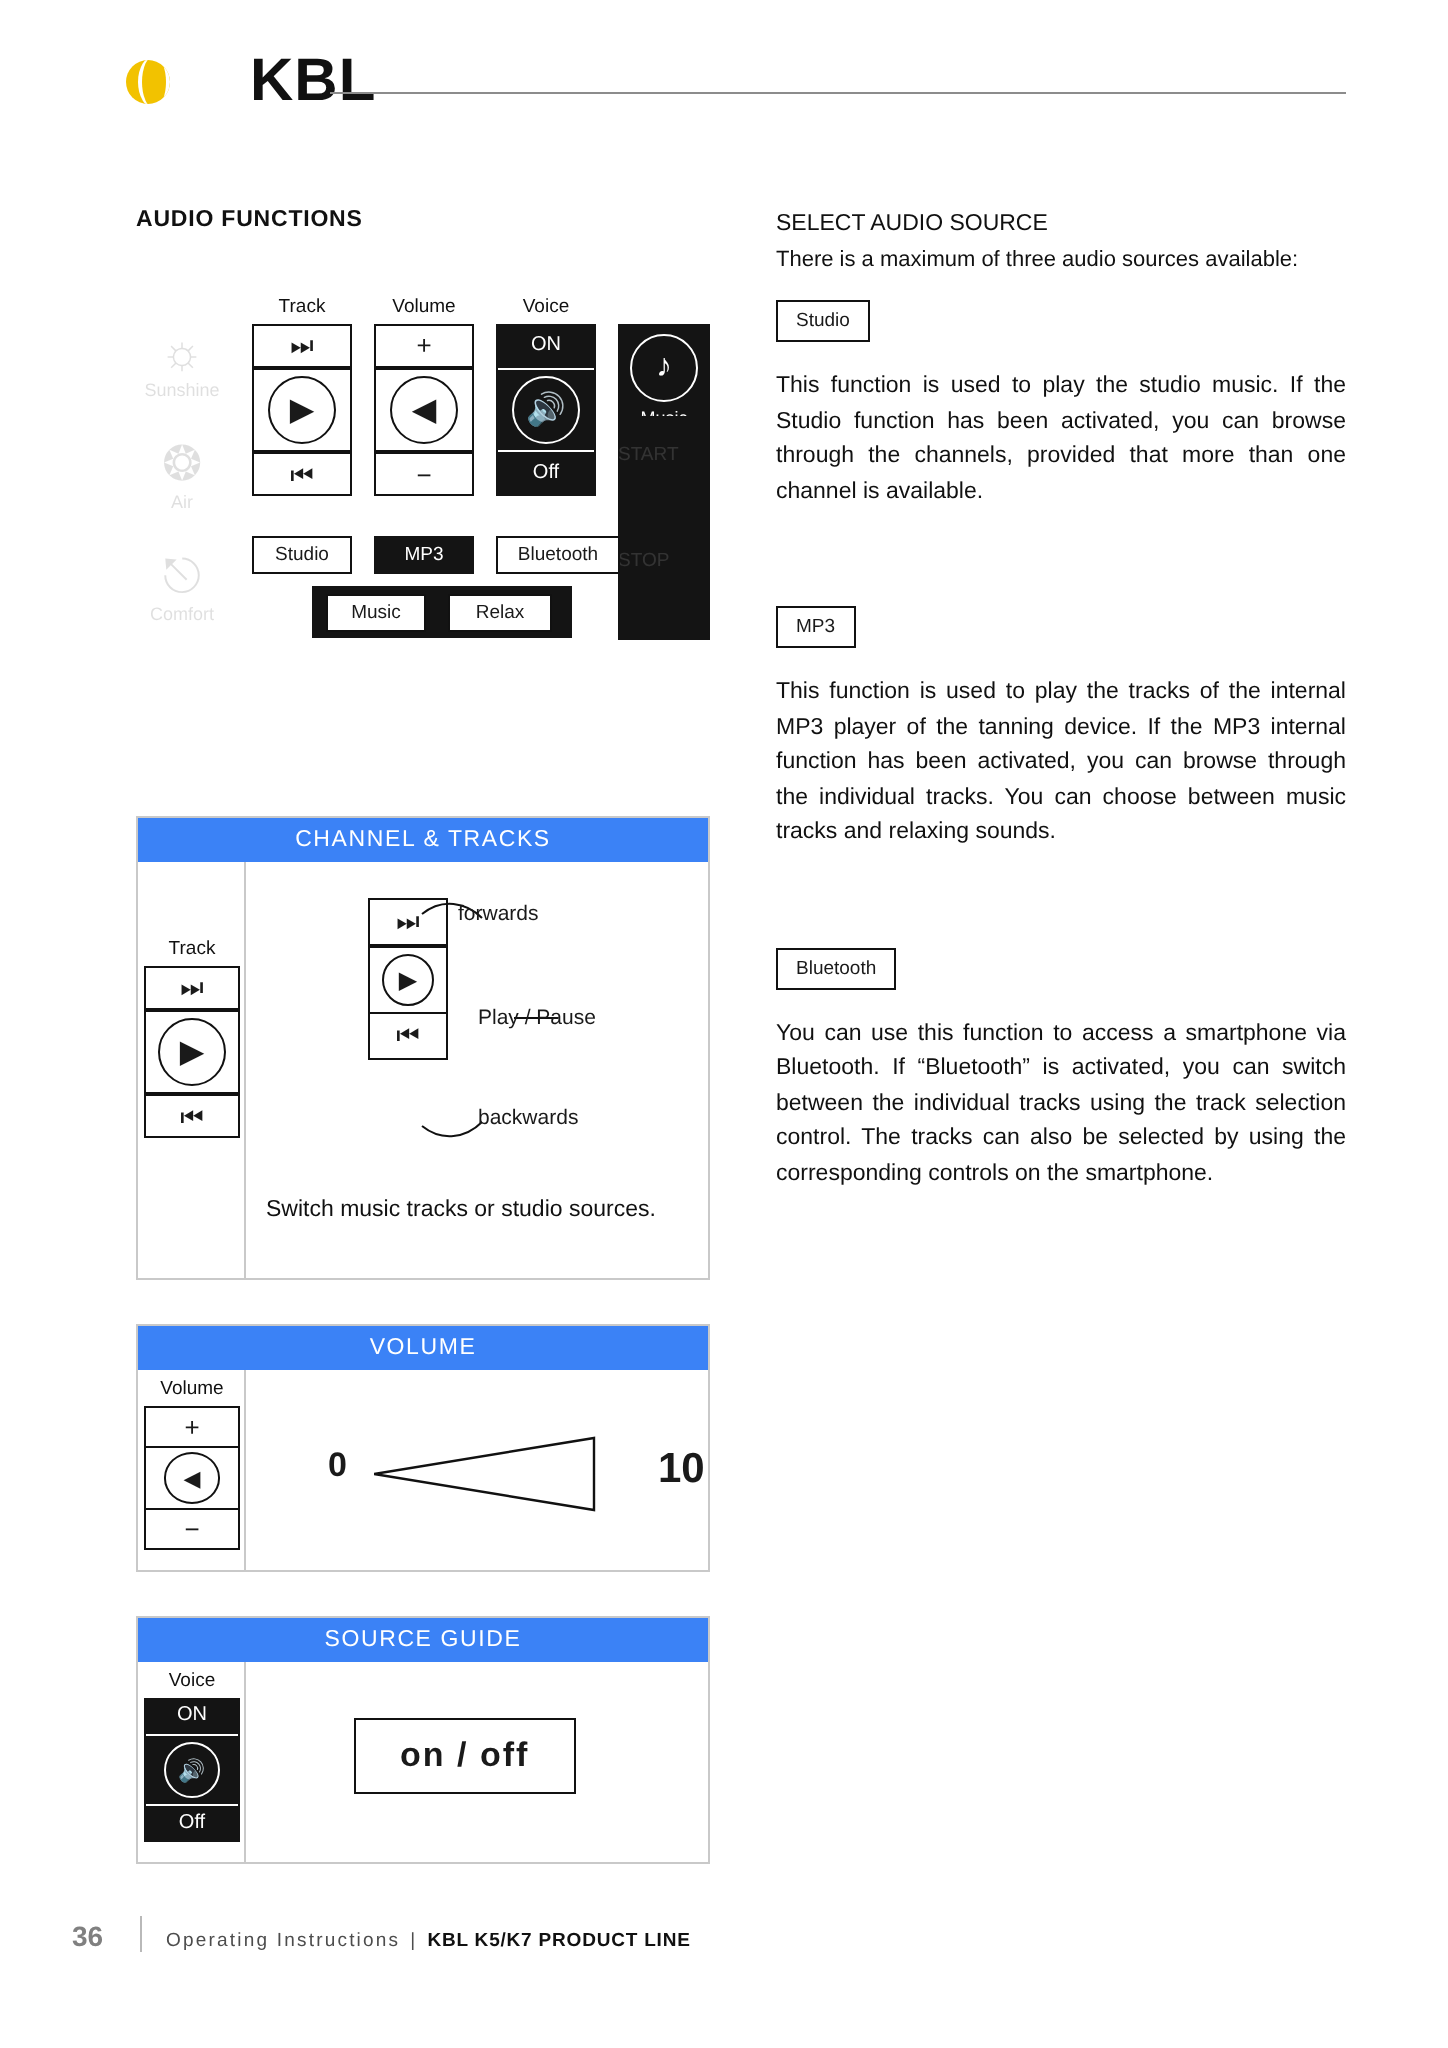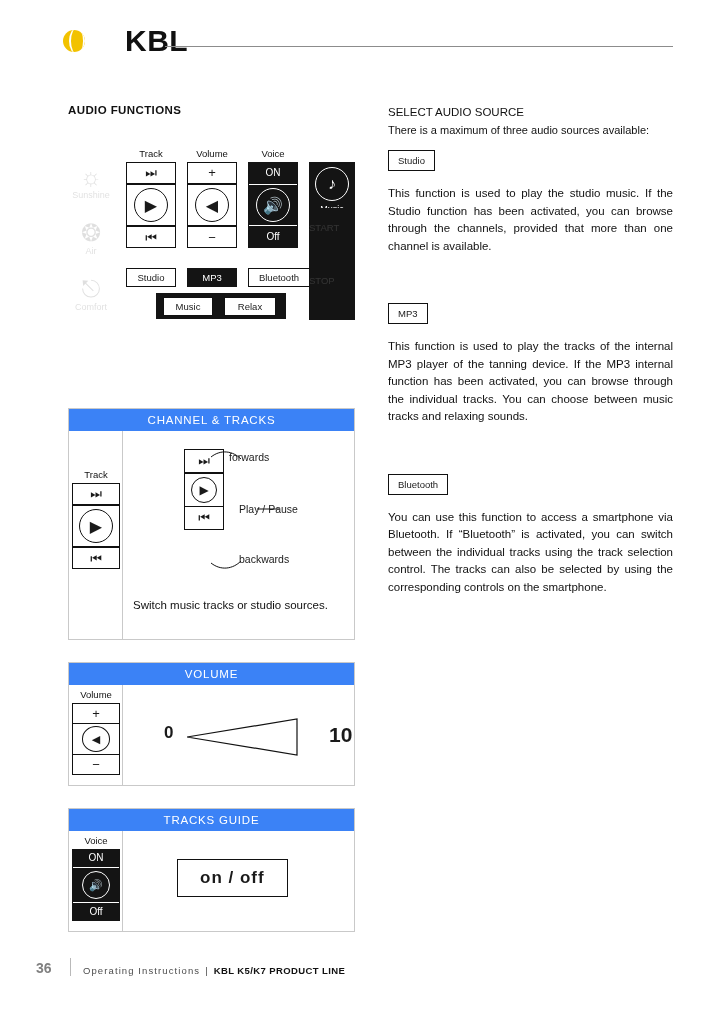--- a/index.html
+++ b/index.html
@@ -269,21 +269,21 @@
       </div>
       <div style="position:absolute; left:95px; top:38px; font-size:17px; font-weight:bold;">0</div>
       <svg width="120" height="40" style="position:absolute; left:118px; top:32px;">
         <polygon points="0,20 110,2 110,38" fill="none" stroke="#111" stroke-width="1.2"></polygon>
       </svg>
       <div style="position:absolute; left:228px; top:38px; font-size:21px; font-weight:bold;margin-left:32px;">10</div>
     </div>
   </div>
 
   <div class="block" style="margin-top:22px;">
-    <div class="block-head">TRACKS GUIDE</div>
+    <div class="block-head">SOURCE GUIDE</div>
     <div class="block-body vg-body">
       <div class="ct-left">
         <div class="key dark" style="left:3px; top:18px; width:48px; height:72px;">
           <div class="key-label" style="color:#111">Voice</div>
           <div class="keycap-top" style="font-size:10px">ON</div>
           <div class="divider-h"></div>
           <div class="circle-btn" style="width:28px;height:28px;font-size:11px">🔊</div>
           <div class="divider-h"></div>
           <div class="keycap-bottom" style="font-size:10px">Off</div>
         </div>

